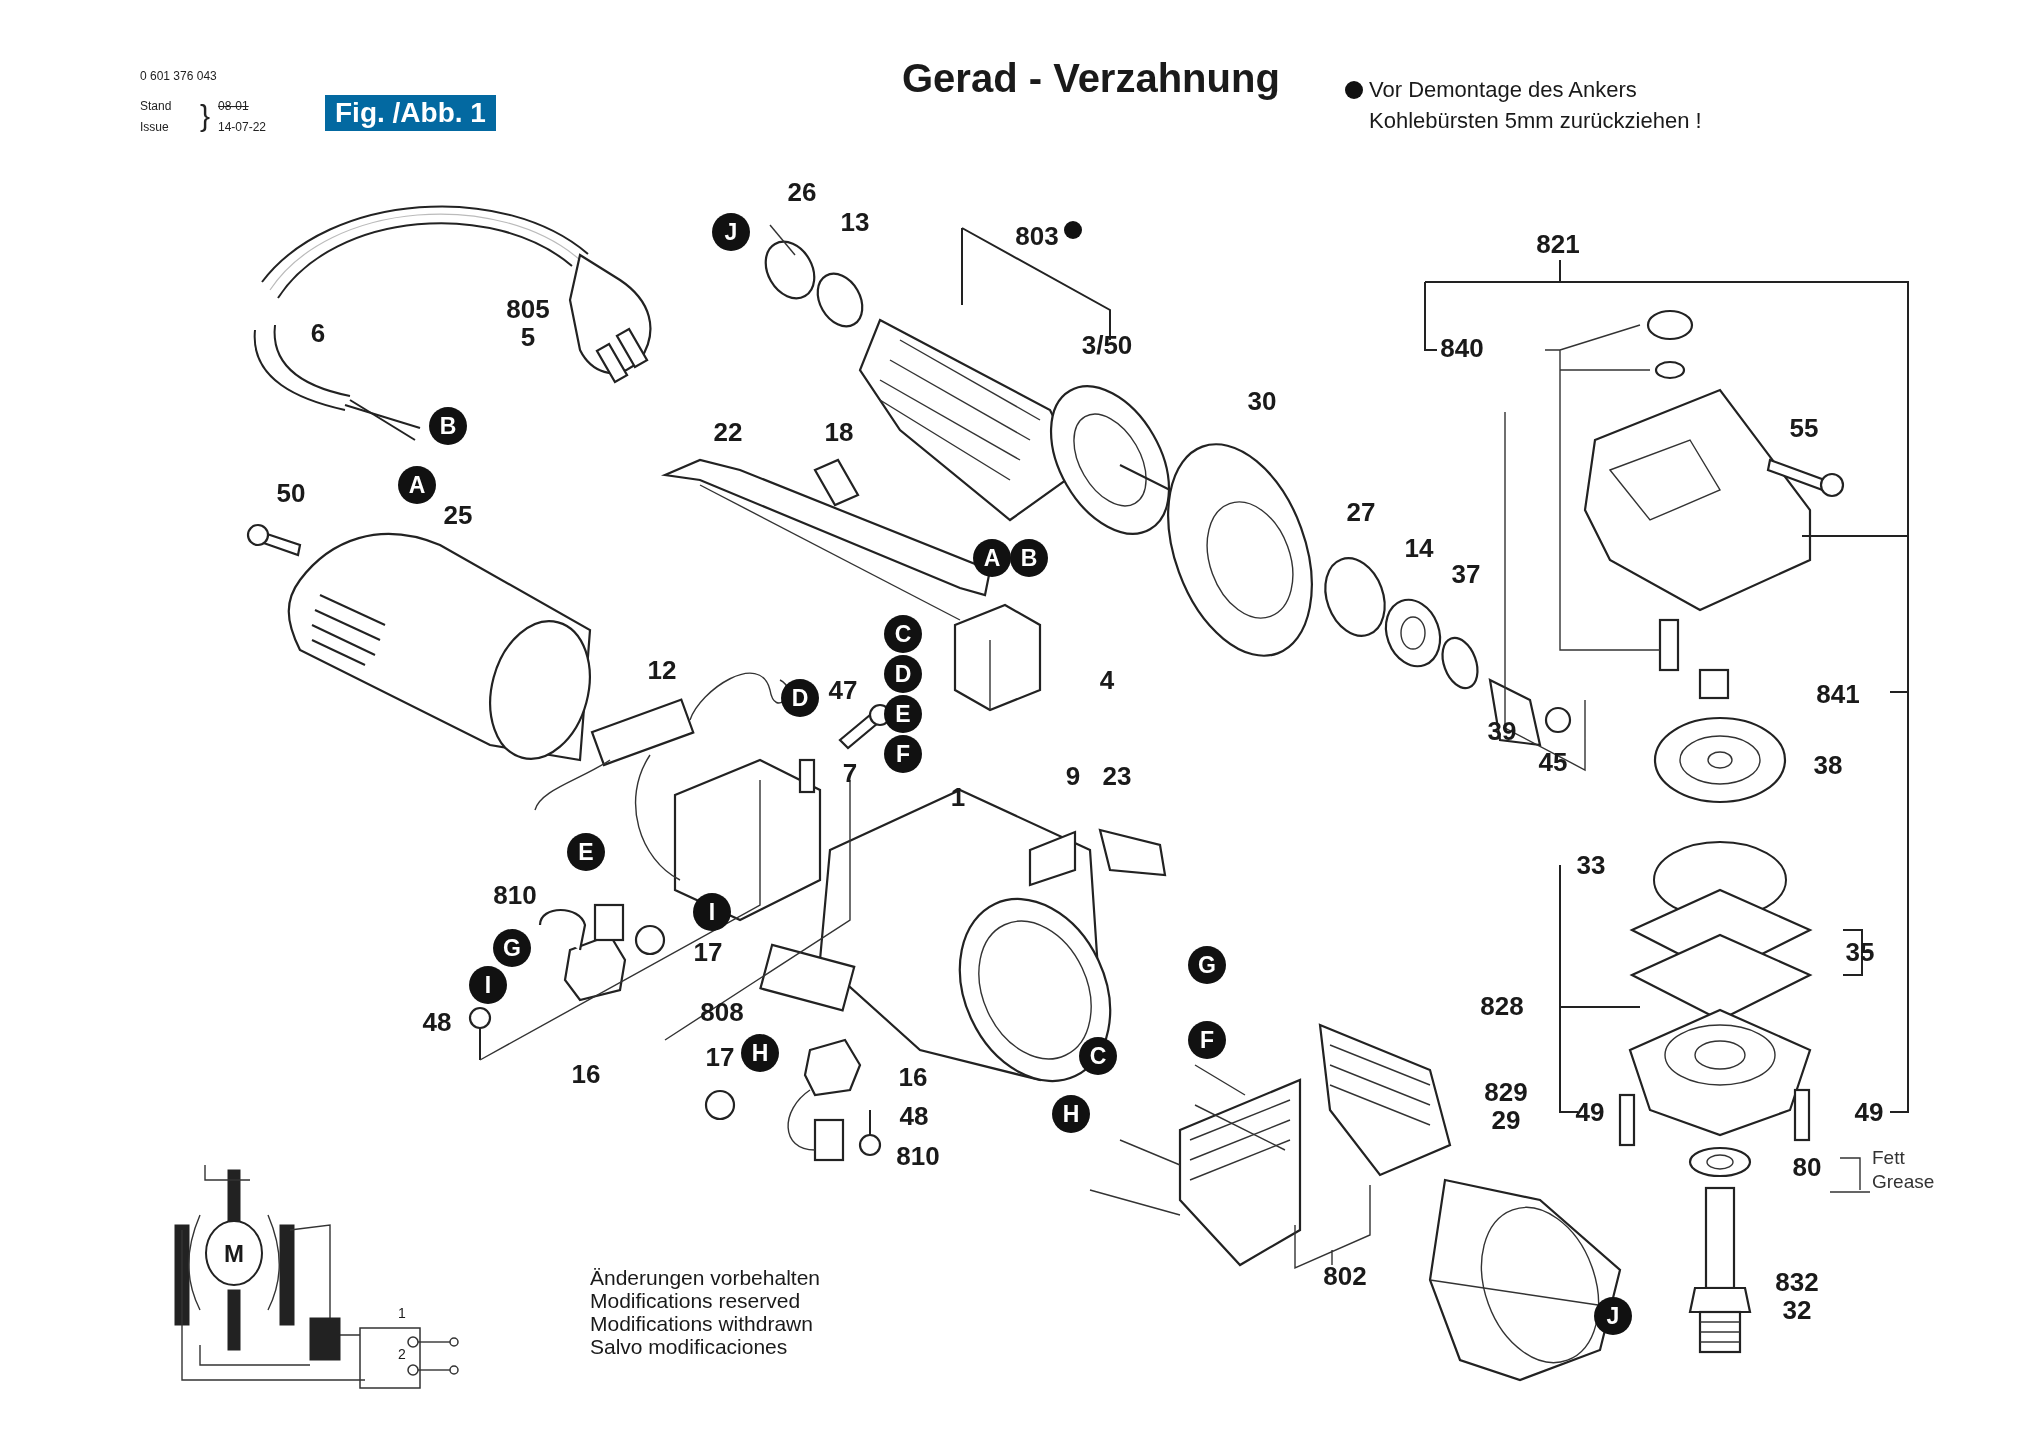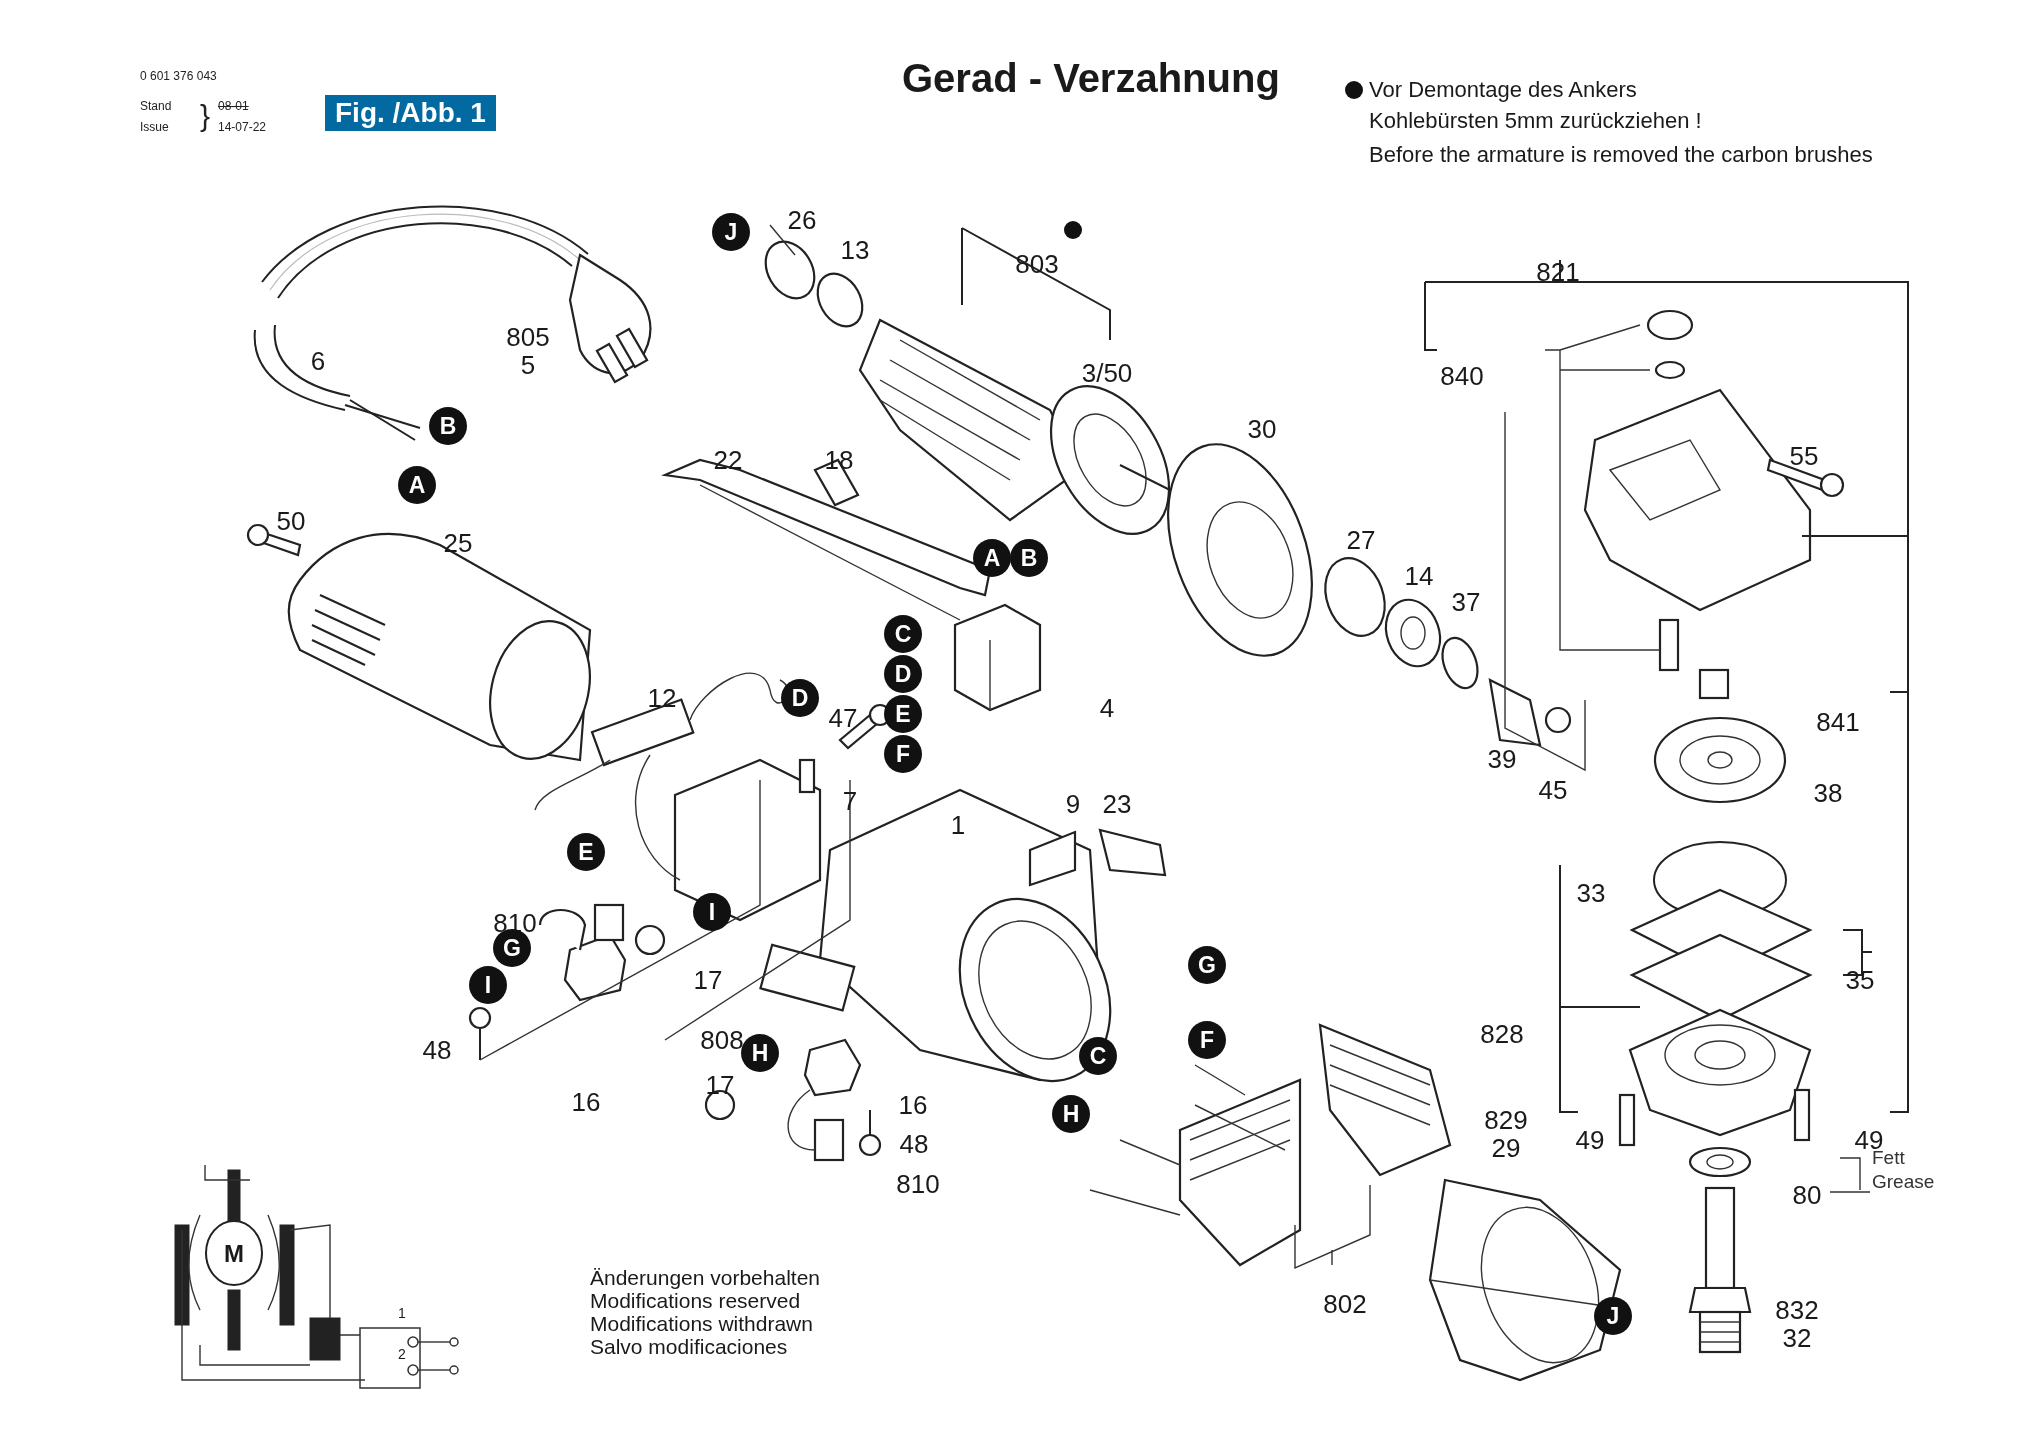--- a/index.html
+++ b/index.html
@@ -6,22 +6,22 @@
   body { width:2018px; height:1441px; position:relative; overflow:hidden;
          font-family:"Liberation Sans", sans-serif; color:#1a1a1a; }
   .abs { position:absolute; }
   .hdr-small { font-size:12px; line-height:21px; color:#222; }
   .fig-badge { background:#0369a1; color:#fff; font-weight:bold; font-size:28px;
                padding:2px 10px; line-height:32px; }
   .title { font-weight:bold; font-size:40px; color:#1a1a1a; }
   .note { font-size:22px; line-height:31px; color:#1a1a1a; }
   .bullet { display:inline-block; width:18px; height:18px; border-radius:50%; background:#111;
             margin-right:6px; vertical-align:-2px; }
-  .lbl { position:absolute; font-weight:normal; font-size:26px; color:#1a1a1a;
-         white-space:pre; line-height:28px; transform:translate(-50%,-50%); text-align:center;margin-top:28px; }
+  .lbl { position:absolute; font-weight:bold; font-size:26px; color:#1a1a1a;
+         white-space:pre; line-height:28px; transform:translate(-50%,-50%); text-align:center; }
   .ref { position:absolute; width:38px; height:38px; border-radius:50%; background:#111;
          color:#fff; font-weight:bold; font-size:23px; line-height:38px; text-align:center;
          transform:translate(-50%,-50%); }
   .footer { font-size:21px; line-height:23px; color:#1a1a1a; }
   .grease { font-size:19px; line-height:23px; color:#333; }
   svg.art { position:absolute; left:0; top:0; }
   svg.art .p { fill:#fff; stroke:#222; stroke-width:2.2; }
   svg.art .l { fill:none; stroke:#222; stroke-width:2; }
   svg.art .lt { fill:none; stroke:#333; stroke-width:1.4; }
   svg.art .dk { fill:#222; stroke:#222; }
@@ -217,21 +217,20 @@
 <div class="abs hdr-small" style="left:218px;top:96px;text-decoration:line-through;">08-01</div>
 <div class="abs hdr-small" style="left:140px;top:117px;">Issue</div>
 <div class="abs hdr-small" style="left:218px;top:117px;">14-07-22</div>
 <div class="abs" style="left:200px;top:96px;font-size:30px;line-height:40px;color:#222;">}</div>
 <div class="abs fig-badge" style="left:325px;top:95px;">Fig. /Abb. 1</div>
 <div class="abs title" style="left:902px;top:56px;">Gerad - Verzahnung</div>
 
 <div class="abs note" style="left:1345px;top:74px;">
   <div><span class="bullet"></span><span>Vor Demontage des Ankers</span></div>
   <div style="padding-left:24px;">Kohlebürsten 5mm zurückziehen !</div>
-  <div style="padding-left:24px;margin-top:3px;">Before the armature is removed the carbon brushes</div>
 </div>
 
 <span class="abs bullet" style="left:1064px;top:221px;"></span>
 
 <div class="lbl" style="left:318px;top:333px;">6</div>
 <div class="lbl" style="left:528px;top:323px;">805
 5</div>
 <div class="lbl" style="left:802px;top:192px;">26</div>
 <div class="lbl" style="left:855px;top:222px;">13</div>
 <div class="lbl" style="left:1037px;top:236px;">803</div>

